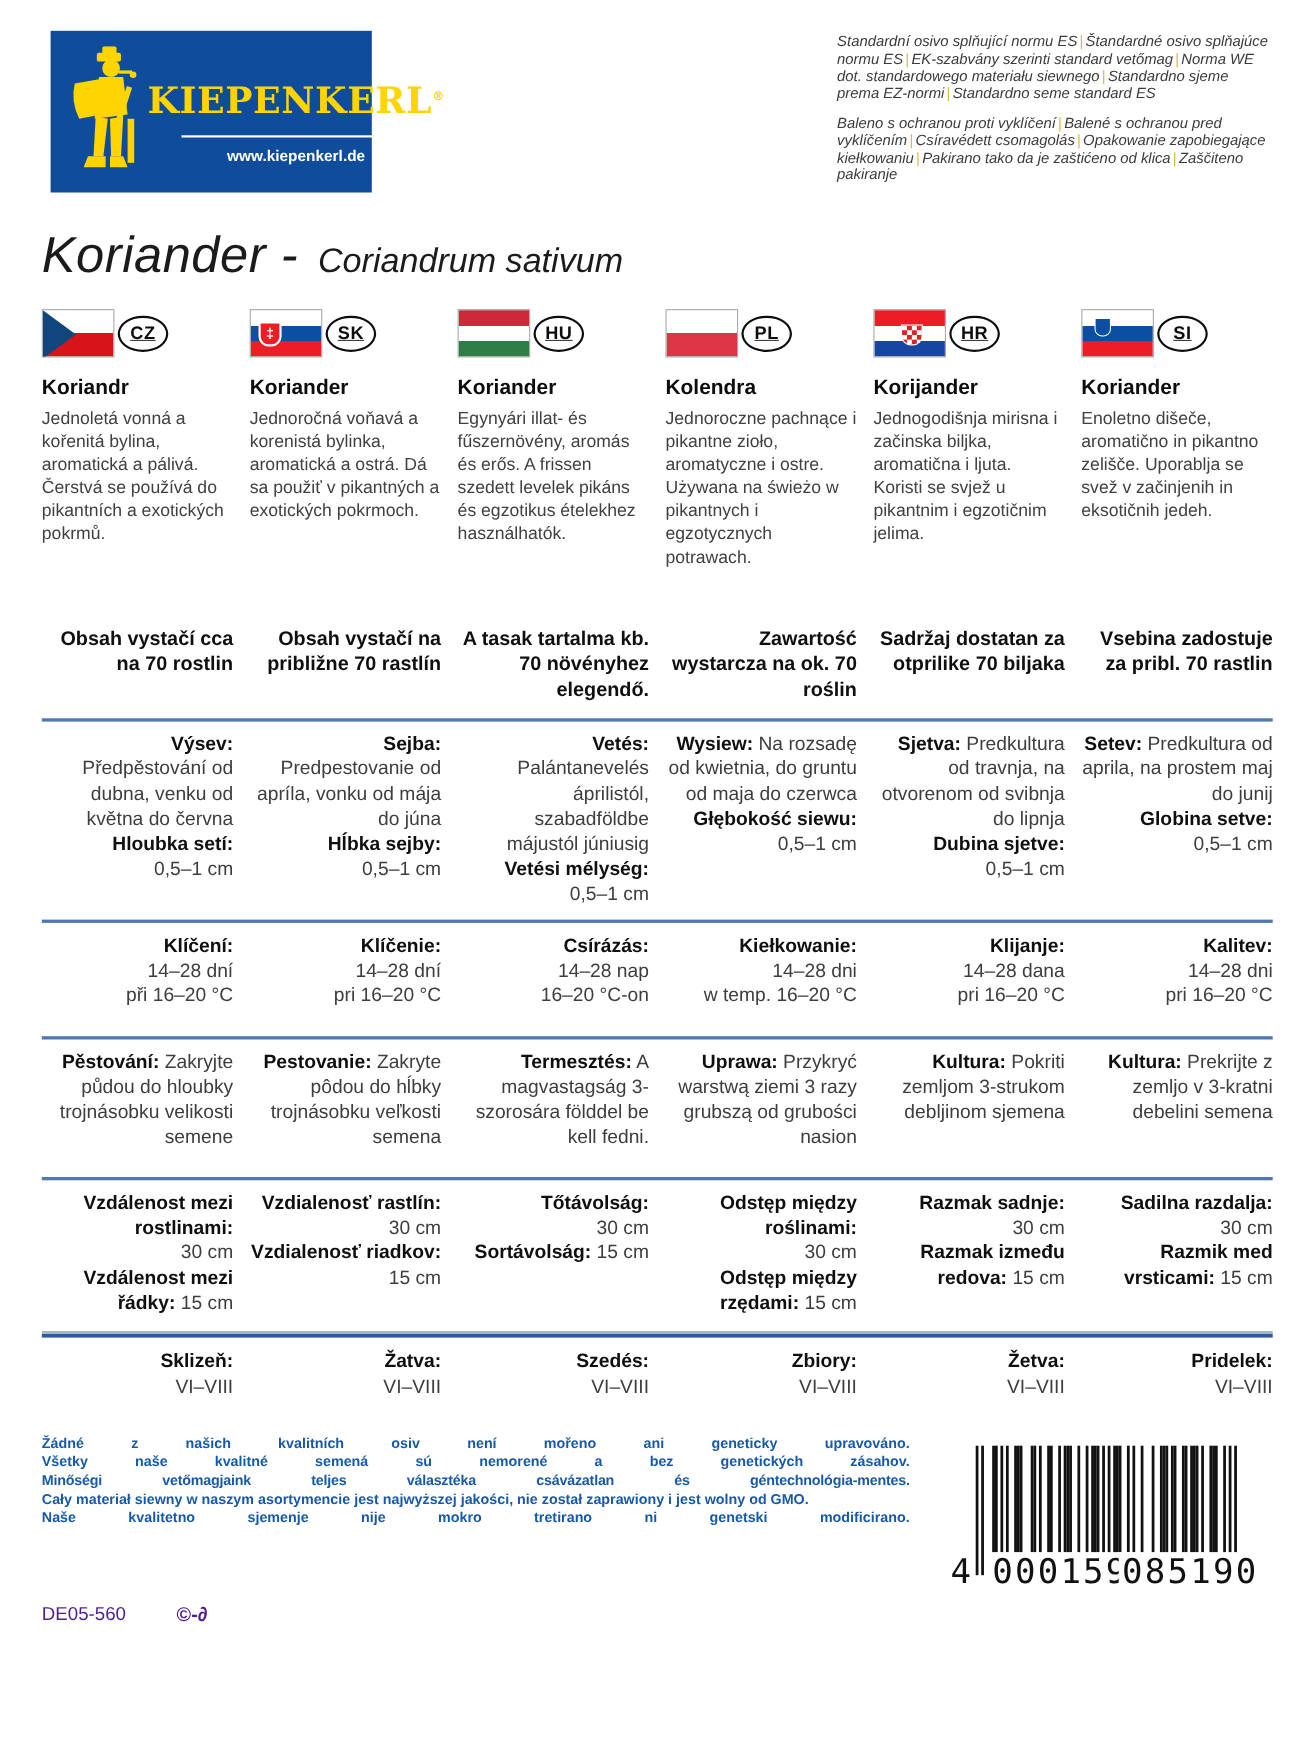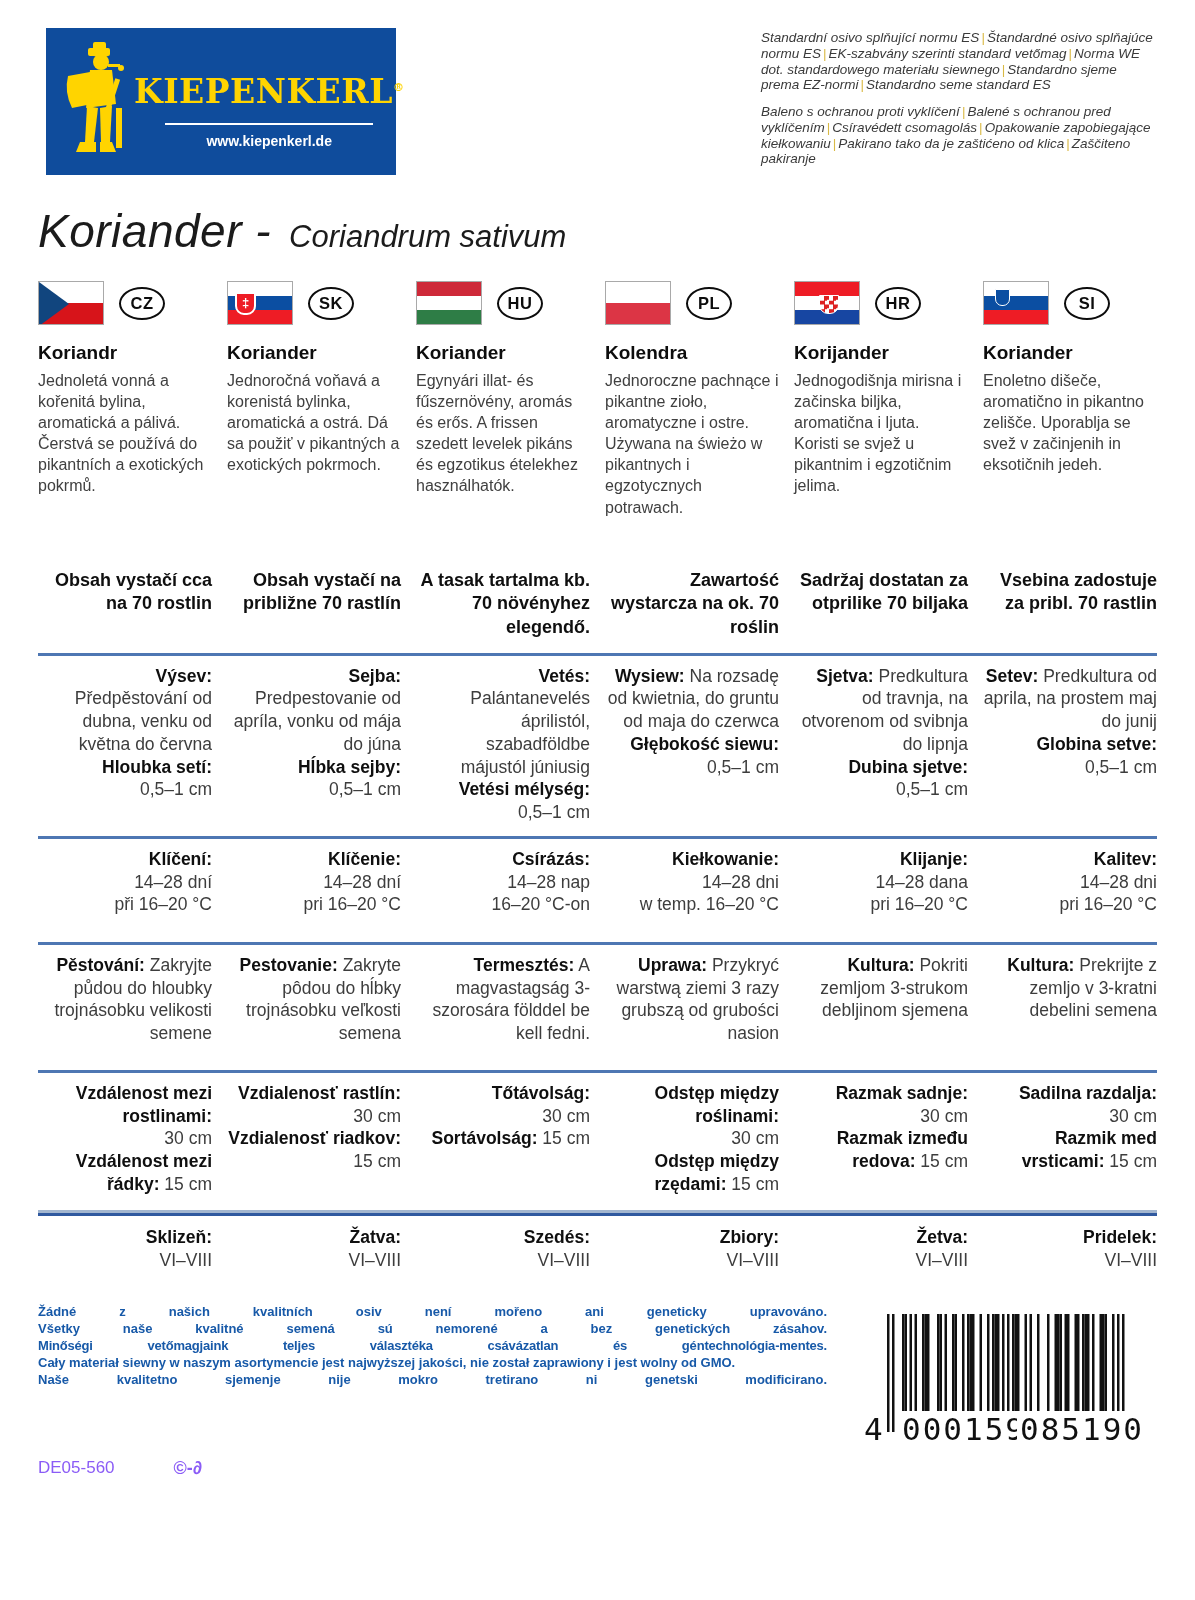--- a/index.html
+++ b/index.html
@@ -1,21 +1,21 @@
 <!DOCTYPE html>
 <html><head>
 <meta charset="utf-8">
 <style>
   html,body{margin:0;padding:0;background:#fff;}
   body{width:1195px;height:1600px;font-family:"Liberation Sans",sans-serif;color:#222;overflow:hidden;}
   .page{padding:28px 38px 0;position:relative;}
 
   
   .header{display:flex;justify-content:space-between;align-items:flex-start;}
-  .logo{width:350px;height:147px;background:#0f4c9c;margin-left:8px;display:flex;align-items:center;padding:6px 10px 6px 14px;box-sizing:border-box;}
+  .logo{width:292px;height:147px;background:#0f4c9c;margin-left:8px;display:flex;align-items:center;padding:6px 10px 6px 14px;box-sizing:border-box;}
   .logo-man{flex:0 0 74px;height:120px;}
   .logo-right{flex:1;display:flex;flex-direction:column;align-items:center;margin-top:18px;}
   .brand{font-family:"DejaVu Serif",serif;font-weight:bold;font-size:33px;color:#ffd400;letter-spacing:.5px;white-space:nowrap;}
   .brand sup{font-size:11px;}
   .logo-line{width:208px;height:2px;background:#fff;margin:12px 0 8px;}
   .logo-url{color:#fff;font-weight:bold;font-size:14px;}
   .notices{width:396px;font-style:italic;font-size:13.5px;line-height:1.17;color:#3a3a3a;padding-top:2px;}
   .notices p{margin:0 0 11px;}
   .notices .sep{color:#d9b945;font-style:normal;padding:0 2px;}
 
@@ -27,21 +27,21 @@
   
   .grid{display:grid;grid-template-columns:repeat(6,1fr);column-gap:15px;}
   .row{padding:9px 0 12px;border-bottom:3px solid #4e77b3;text-align:right;}
   .row.nb{border-bottom:none;}
   .c{font-size:17.5px;line-height:1.3;color:#3d3d3d;}
   .c p{margin:0;}
   .b,.c b{font-weight:bold;color:#0f0f0f;}
   .bold-cell{font-weight:bold;color:#0f0f0f;font-size:18px;line-height:1.32;}
 
   .intro{padding-bottom:26px;}
-  .flagline{display:flex;align-items:center;gap:15px;height:46px;}
+  .flagline{display:flex;align-items:center;gap:3px;height:46px;text-decoration:underline;}
   .flag{width:66px;height:44px;border:1px solid #a9a9a9;position:relative;overflow:hidden;box-sizing:border-box;flex:0 0 auto;}
   .f-cz{background:linear-gradient(#fff 0 50%,#d7141a 50% 100%);}
   .f-cz::after{content:"";position:absolute;left:0;top:0;border-left:30px solid #11457e;border-top:22px solid transparent;border-bottom:22px solid transparent;}
   .f-sk{background:linear-gradient(#fff 0 34%,#0b4ea2 34% 67%,#ee1c25 67% 100%);}
   .f-sk::after{content:"\2021";position:absolute;left:7px;top:10px;width:17px;height:19px;background:#ee1c25;border:2px solid #fff;border-radius:0 0 9px 9px;color:#fff;font-size:13px;line-height:17px;text-align:center;font-weight:bold;}
   .f-hu{background:linear-gradient(#ce2939 0 34%,#fff 34% 67%,#2e7d46 67% 100%);}
   .f-pl{background:linear-gradient(#fff 0 50%,#dc3545 50% 100%);}
   .f-hr{background:linear-gradient(#ee1c25 0 34%,#fff 34% 67%,#1746a2 67% 100%);}
   .f-hr::after{content:"";position:absolute;left:24px;top:13px;width:18px;height:17px;background:repeating-conic-gradient(#d22 0 25%,#fff 0 50%);background-size:9px 8.5px;border:1px solid #fff;border-radius:0 0 9px 9px;}
   .f-si{background:linear-gradient(#fff 0 34%,#0b4ea2 34% 67%,#ee1c25 67% 100%);}
@@ -65,21 +65,21 @@
   .quality p{margin:0;text-align:justify;}
   .quality p.full{text-align-last:justify;}
   .quality p.tight{word-spacing:-3px;letter-spacing:-.2px;}
   .bc-wrap{width:296px;padding-top:10px;}
   .barcode{position:relative;width:276px;height:134px;margin-left:4px;}
   .bc-digits{position:absolute;left:0;top:97px;width:100%;height:37px;font-family:"DejaVu Sans Mono",monospace;font-size:31px;color:#111;}
   .bc-digits span{position:absolute;background:#fff;padding:0 3px;top:0;}
   .bc-d-first{left:-4px;}
   .bc-d-left{left:34px;letter-spacing:2px;}
   .bc-d-right{left:152px;letter-spacing:2px;}
-  .codeline{display:flex;gap:59px;align-items:center;margin-top:10px;font-size:17px;color:#8b5cf6;}
+  .codeline{display:flex;gap:46px;align-items:center;margin-top:10px;font-size:17px;color:#4c1d95;}
   .copy{font-weight:bold;font-size:18px;}
 </style>
 </head>
 <body>
 
 <div class="page">
 
   <div class="header">
     <div class="logo">
       <svg class="logo-man" viewBox="0 0 74 120">

